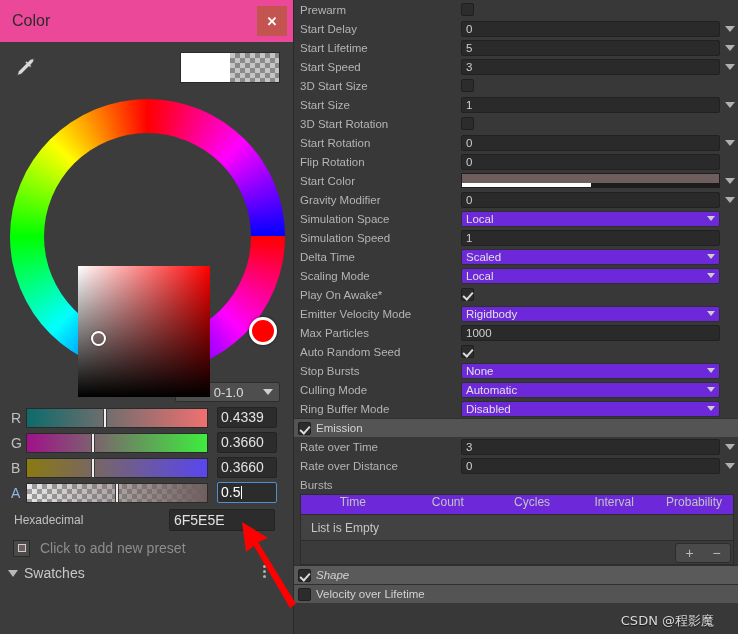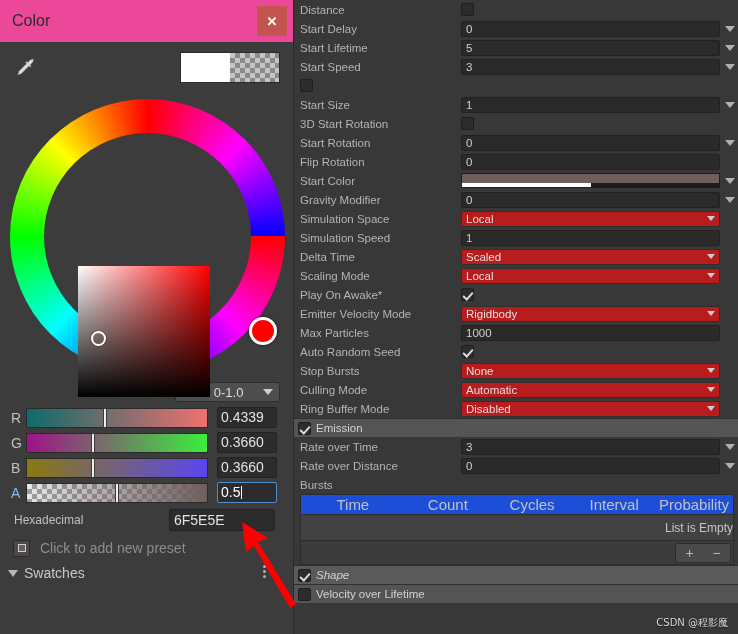--- a/index.html
+++ b/index.html
@@ -40,21 +40,21 @@
     border: 1px solid #212121;
     border-radius: 2px;
     color: #cfcfcf;
     font-size: 11.5px;
     line-height: 14px;
     padding: 0 4px;
     white-space: nowrap; overflow: hidden;
   }
   .dropbox {
     height: 16px; flex: 1 1 auto; min-width: 0;
-    background: #b91c1c;
+    background: #6d28d9;
     border: 1px solid #2e2e2e;
     border-radius: 2px;
     color: #e0e0e0;
     font-size: 11.5px;
     line-height: 14px;
     padding: 0 4px;
     display: flex; align-items: center; justify-content: space-between;
     white-space: nowrap; overflow: hidden;
   }
   .dropbox .caret {
@@ -121,54 +121,54 @@
   .modhdr.sel { background: #5a5a5a; font-style: italic; }
 
   .sectlabel {
     height: 19px; display: flex; align-items: center;
     padding-left: 6px; color: #b4b4b4; font-size: 11.5px;
   }
 
   
   .bursts-wrap { padding: 0 4px 0 6px; }
   .bursts-head {
-    display: flex; height: 21px; align-items: center;
-    background: #1d4ed8;
+    display: flex; height: 21px; align-items: flex-start;
+    background: #6d28d9;
     border: 1px solid #2c2c2c;
-    color: #c2c2c2; font-size: 15px;
+    color: #c2c2c2; font-size: 12px;
   }
   .bursts-head span { text-align: center; }
   .bursts-body {
     height: 26px;
     background: #424242;
     border: 1px solid #2c2c2c; border-top: none;
     display: flex; align-items: center;
     padding-left: 10px;
-    color: #c6c6c6; font-size: 12px; justify-content: flex-end;
+    color: #c6c6c6; font-size: 12px;
   }
   .bursts-foot {
     height: 24px;
     background: #3b3b3b;
     border: 1px solid #2c2c2c; border-top: none;
     display: flex; align-items: center; justify-content: flex-end;
   }
   .pmbtn {
     width: 56px; height: 20px;
     background: #4a4a4a;
     border: 1px solid #2c2c2c;
     border-radius: 3px;
     display: flex; align-items: center; justify-content: space-around;
     color: #b9b9b9; font-size: 14px;
     margin-right: 2px;
   }
   .pmbtn span { line-height: 16px; }
 
   .watermark {
-    position: absolute; right: 10px; bottom: 4px;
-    color: #d9d9d9; font-size: 10px;
+    position: absolute; right: 24px; bottom: 4px;
+    color: #d9d9d9; font-size: 13px;
     font-family: "DejaVu Sans", sans-serif;
     text-shadow: 0 1px 1px rgba(0,0,0,.6);
     pointer-events: none;
   }
 
   
   #colordlg {
     position: absolute; left: 0; top: 0;
     width: 294px; height: 634px;
     background: #3c3c3c;
@@ -385,21 +385,21 @@
   #arrow { position: absolute; left: 228px; top: 518px; pointer-events: none; }
 </style>
 </head>
 <body>
 
 <div id="root">
 
   <div id="inspector">
     <div id="insp-rows">
         <div class="prow">
-          <div class="plabel">Distance</div>
+          <div class="plabel">Prewarm</div>
           <div class="pfield">
             <span class="cbox"></span>
           </div>
         </div>
         <div class="prow">
           <div class="plabel">Start Delay</div>
           <div class="pfield">
             <div class="txtbox">0</div>
             <span class="rowcaret"></span>
           </div>
@@ -412,20 +412,21 @@
           </div>
         </div>
         <div class="prow">
           <div class="plabel">Start Speed</div>
           <div class="pfield">
             <div class="txtbox">3</div>
             <span class="rowcaret"></span>
           </div>
         </div>
         <div class="prow">
+          <div class="plabel">3D Start Size</div>
           <div class="pfield">
             <span class="cbox"></span>
           </div>
         </div>
         <div class="prow">
           <div class="plabel">Start Size</div>
           <div class="pfield">
             <div class="txtbox">1</div>
             <span class="rowcaret"></span>
           </div>

